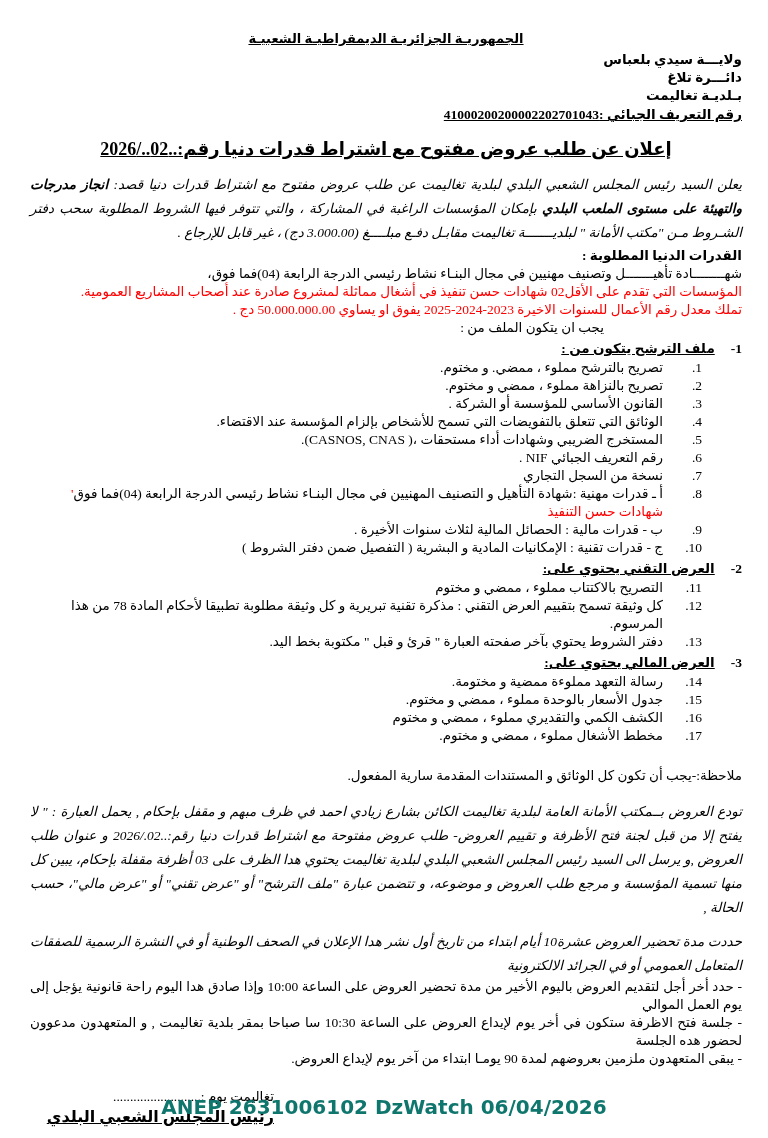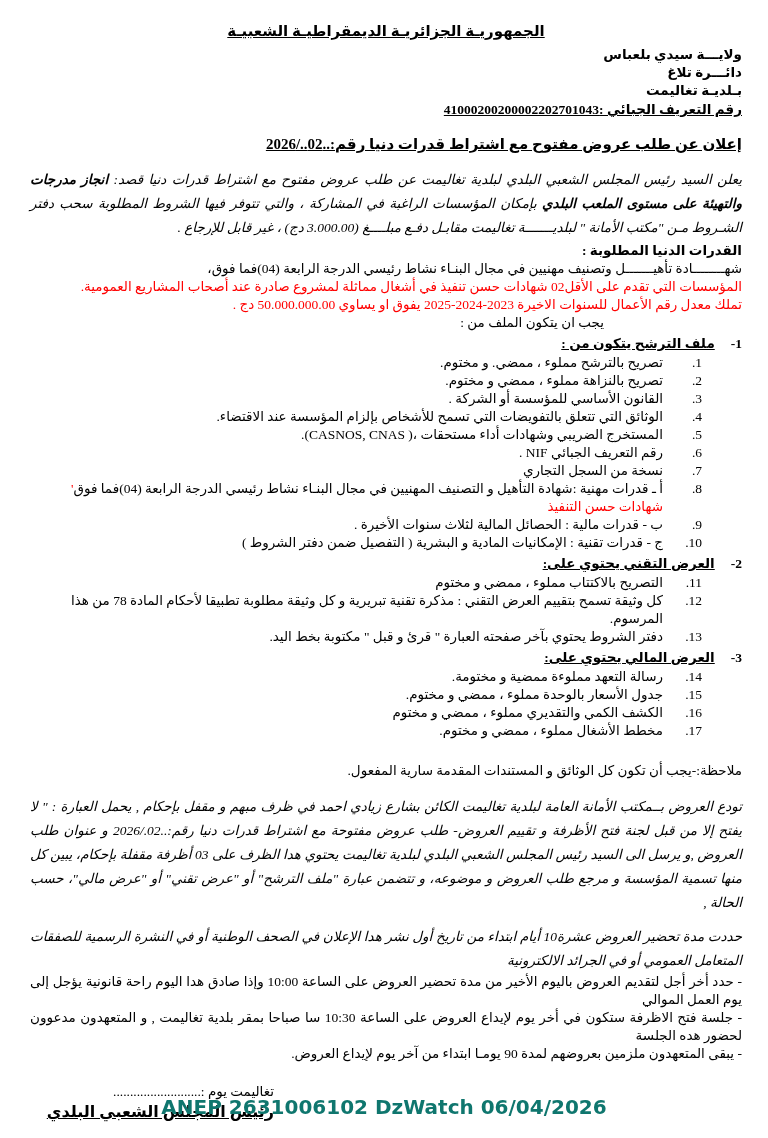--- a/index.html
+++ b/index.html
@@ -9,28 +9,28 @@
     background:#ffffff;
     direction:rtl;
     font-family:"Liberation Serif","DejaVu Sans",serif;
     color:#000;
     font-size:13.5px;
     line-height:1.32;
     overflow:hidden;
   }
   .content{padding:22px 26px 0 30px;}
   .republic{
-    text-align:center;font-weight:bold;font-size:15px;
-    text-decoration:underline;margin:0 0 4px 0;
+    text-align:center;font-weight:bold;font-size:13px;
+    text-decoration:underline;margin:8px 0 4px 0;
   }
   .authority{font-weight:bold;}
   .auth-line{text-align:right;line-height:18px;}
   .tax-line{font-weight:bold;text-decoration:underline;line-height:19px;}
   .notice-title{
-    font-weight:bold;font-size:15px;
+    text-align:center;font-weight:bold;font-size:18px;
     text-decoration:underline;margin:13px 0 11px 0;line-height:25px;
   }
   .para{text-align:justify;line-height:24px;font-style:italic;}
   .b{font-weight:bold;}
   .cap-head{font-weight:bold;line-height:18px;margin-top:2px;}
   .cap-line{line-height:18px;}
   .red{color:#ff0000;}
   .file-line{padding-right:138px;line-height:18px;}
   .sec-head{font-weight:bold;line-height:19px;margin:2px 0 1px 0;}
   .sec-no{display:inline-block;margin-left:16px;}

